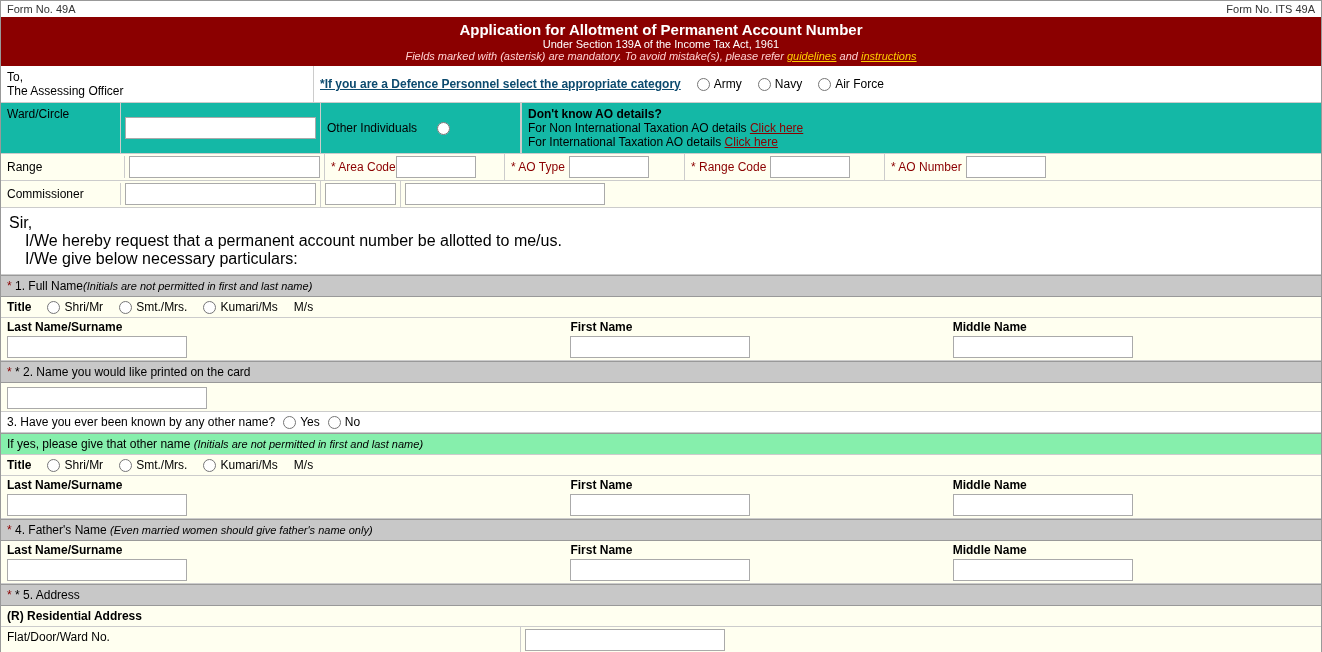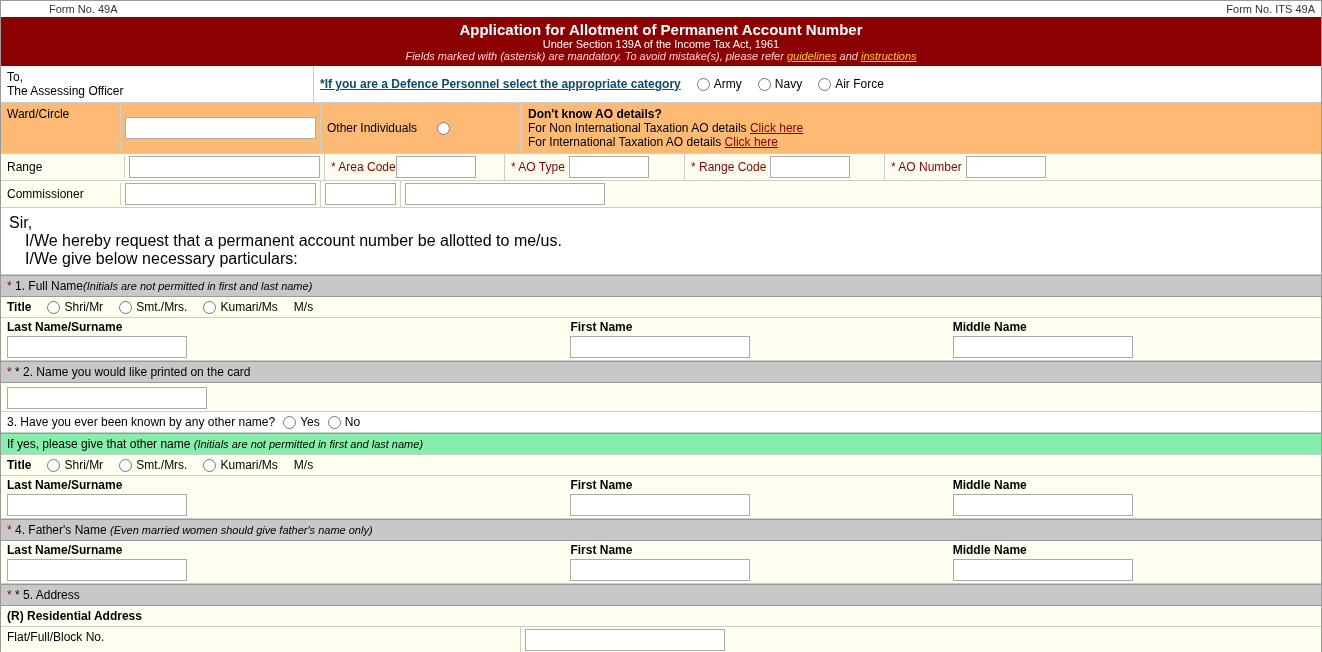--- a/index.html
+++ b/index.html
@@ -1,21 +1,21 @@
 <!DOCTYPE html>
 <html><head>
   <meta charset="utf-8">
   <style>
     * { box-sizing: border-box; margin: 0; padding: 0; }
     body { font-family: Arial, sans-serif; font-size: 12px; background: #fff; }
 
     .form-container { width: 1322px; border: 1px solid #999; }
 
     
-    .header-top { display: flex; justify-content: space-between; padding: 2px 6px; background: #fff; font-size: 11px; color: #333; margin-left: 42px; }
+    .header-top { display: flex; justify-content: space-between; padding: 2px 6px; background: #fff; font-size: 11px; color: #333; }
     .header-main { background: #8B0000; color: #fff; text-align: center; padding: 4px 6px; }
     .header-main .title { font-size: 15px; font-weight: bold; }
     .header-main .subtitle { font-size: 11px; }
     .header-main .fields-note { font-size: 11px; color: #ffd0d0; font-style: italic; }
     .header-main .fields-note a { color: #ffcc00; }
 
     
     .to-defence-row { display: flex; background: #fff; border-bottom: 1px solid #ccc; }
     .to-section { width: 313px; padding: 4px 6px; border-right: 1px solid #ccc; font-size: 12px; }
     .defence-section { flex: 1; padding: 4px 6px; font-size: 12px; display: flex; align-items: center; gap: 16px; }
@@ -84,21 +84,21 @@
         <input type="radio" name="defence" value="navy" style="">
         <span>Navy</span>
       </div>
       <div class="radio-group">
         <input type="radio" name="defence" value="airforce" style="">
         <span>Air Force</span>
       </div>
     </div>
   </div>
 
-  <div class="inline-row" style="background:#fdba74;">
+  <div class="inline-row" style="background:#14b8a6;">
     <div style="display:flex; flex:1;">
       <div class="ward-label col-left" style="width:120px; padding:4px 6px;">Ward/Circle</div>
       <div class="ward-input col-left" style="width:200px; padding:2px 4px; display:flex; align-items:center;">
         <input type="text" style="width: 100%; height: 22px; border: 1px solid rgb(170, 170, 170);">
       </div>
       <div class="other-individuals col-left" style="width:200px; padding:4px 6px; display:flex; align-items:center; gap:20px;">
         <span>Other Individuals</span>
         <input type="radio" name="individual_type" value="other" style="">
       </div>
       <div class="ao-details" style="flex:1; padding:4px 6px; border-left:1px solid #ccc;">
@@ -276,21 +276,21 @@
     </div>
   </div>
 
   <div class="section-header">
     <span class="req">* </span><span>* 5. Address</span>
   </div>
 
   <div class="address-sub-header">(R) Residential Address</div>
 
   <div style="display:flex; background:#fffff0; border-bottom:1px solid #ccc;">
-    <div style="width:520px; padding:3px 6px; border-right:1px solid #ccc; font-size:12px;">Flat/Full/Block No.</div>
+    <div style="width:520px; padding:3px 6px; border-right:1px solid #ccc; font-size:12px;">Flat/Door/Ward No.</div>
     <div style="flex:1; padding:2px 4px;">
       <input type="text" style="width: 200px; height: 22px; border: 1px solid rgb(170, 170, 170);">
     </div>
   </div>
 
   <div style="display:flex; background:#fffff0; border-bottom:1px solid #ccc;">
     <div style="width:520px; padding:3px 6px; border-right:1px solid #ccc; font-size:12px;">Name of Premises/Building/Village</div>
     <div style="flex:1; padding:2px 4px;">
       <input type="text" style="width: 200px; height: 22px; border: 1px solid rgb(170, 170, 170);">
     </div>

